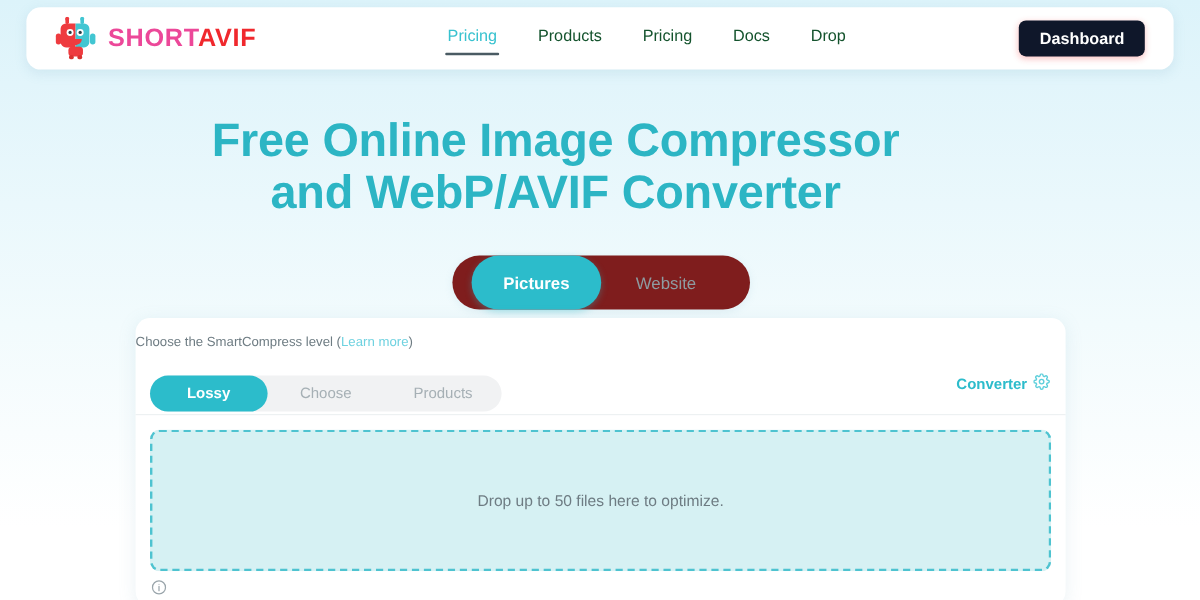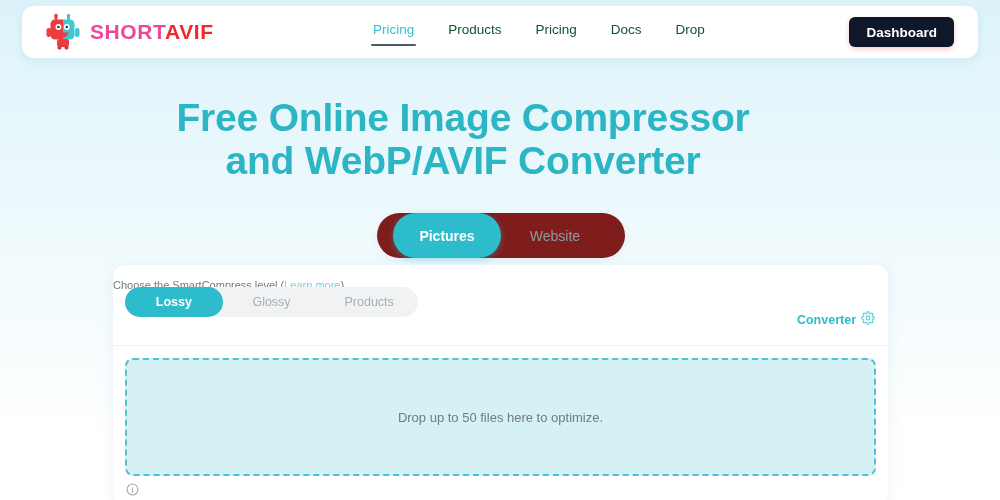--- a/index.html
+++ b/index.html
@@ -178,21 +178,21 @@
   }
   .card-label a {
     color: #6fd2e0;
     text-decoration: none;
     cursor: pointer;
   }
 
   .level-tabs {
     position: absolute;
     left: 12px;
-    top: 22px;
+    top: 48px;
     width: 293px;
     height: 30px;
     background: #f1f2f3;
     border-radius: 15px;
     display: flex;
     align-items: center;
   }
   .level-opt {
     flex: 1 1 0;
     height: 30px;
@@ -334,21 +334,21 @@
   <div class="mode-opt active">Pictures</div>
   <div class="mode-opt">Website</div>
 </div>
 
 <div class="main-card">
 
   <div class="card-label"><span>Choose the SmartCompress level (</span><a>Learn more</a><span>)</span></div>
 
   <div class="level-tabs">
     <div class="level-opt active">Lossy</div>
-    <div class="level-opt">Glossy</div>
+    <div class="level-opt">Choose</div>
     <div class="level-opt">Products</div>
   </div>
 
   <div class="settings-link">
     <span>Converter</span>
     <span>
       <svg width="14" height="14" viewBox="0 0 24 24" fill="none" stroke="#5ecfdb" stroke-width="2" stroke-linecap="round" stroke-linejoin="round">
         <circle cx="12" cy="12" r="3.2"></circle>
         <path d="M19.4 15a1.65 1.65 0 0 0 .33 1.82l.06.06a2 2 0 1 1-2.83 2.83l-.06-.06a1.65 1.65 0 0 0-1.82-.33 1.65 1.65 0 0 0-1 1.51V21a2 2 0 1 1-4 0v-.09A1.65 1.65 0 0 0 9 19.4a1.65 1.65 0 0 0-1.82.33l-.06.06a2 2 0 1 1-2.83-2.83l.06-.06a1.65 1.65 0 0 0 .33-1.82 1.65 1.65 0 0 0-1.51-1H3a2 2 0 1 1 0-4h.09A1.65 1.65 0 0 0 4.6 9a1.65 1.65 0 0 0-.33-1.82l-.06-.06a2 2 0 1 1 2.83-2.83l.06.06A1.65 1.65 0 0 0 9 4.6a1.65 1.65 0 0 0 1-1.51V3a2 2 0 1 1 4 0v.09a1.65 1.65 0 0 0 1 1.51 1.65 1.65 0 0 0 1.82-.33l.06-.06a2 2 0 1 1 2.83 2.83l-.06.06A1.65 1.65 0 0 0 19.4 9v0a1.65 1.65 0 0 0 1.51 1H21a2 2 0 1 1 0 4h-.09a1.65 1.65 0 0 0-1.51 1z"></path>
       </svg>

